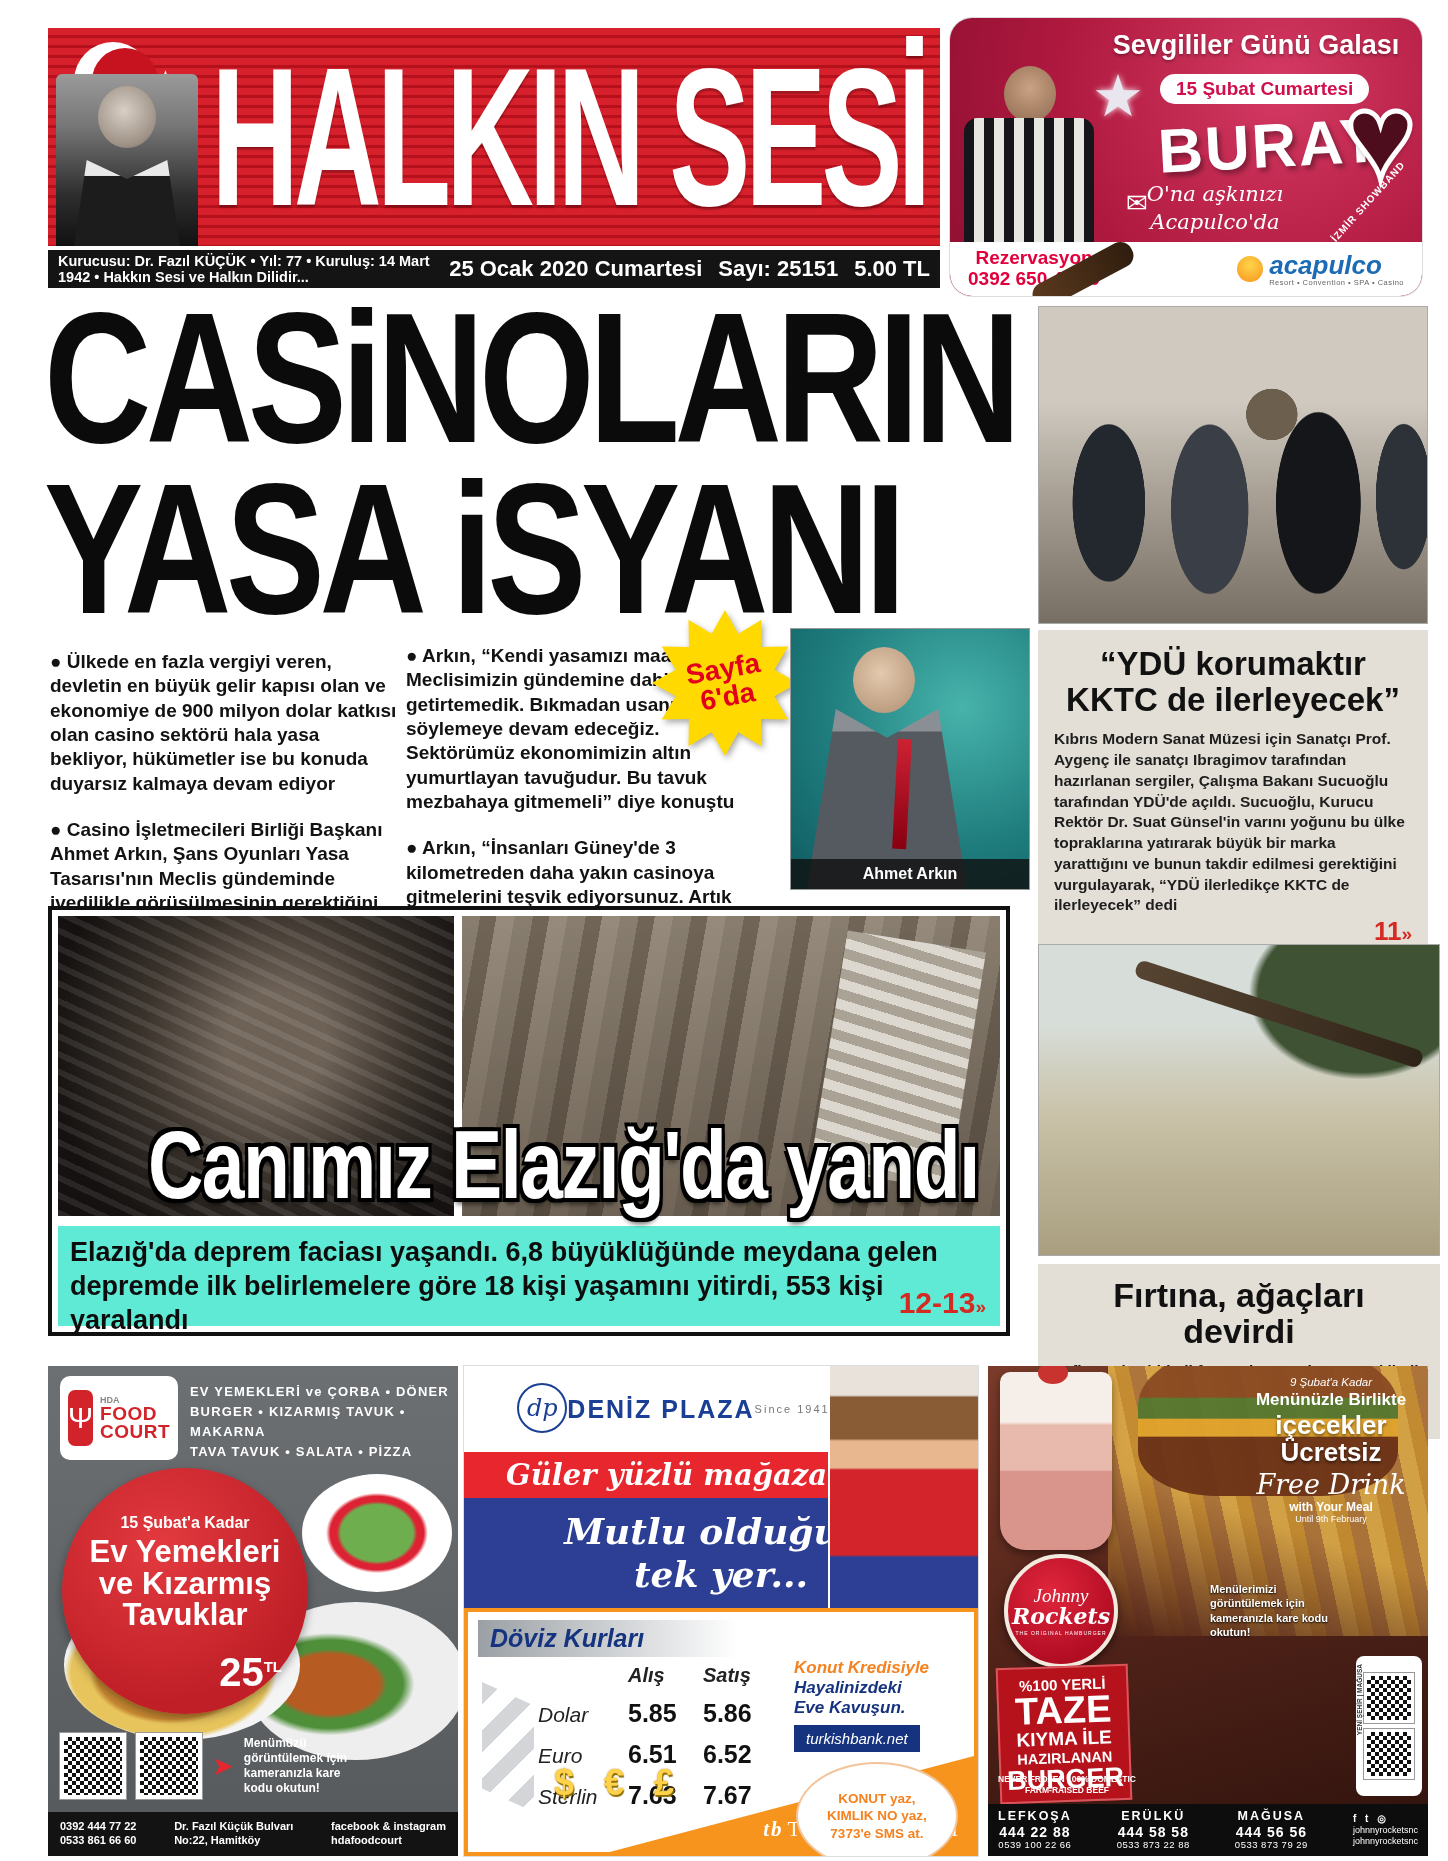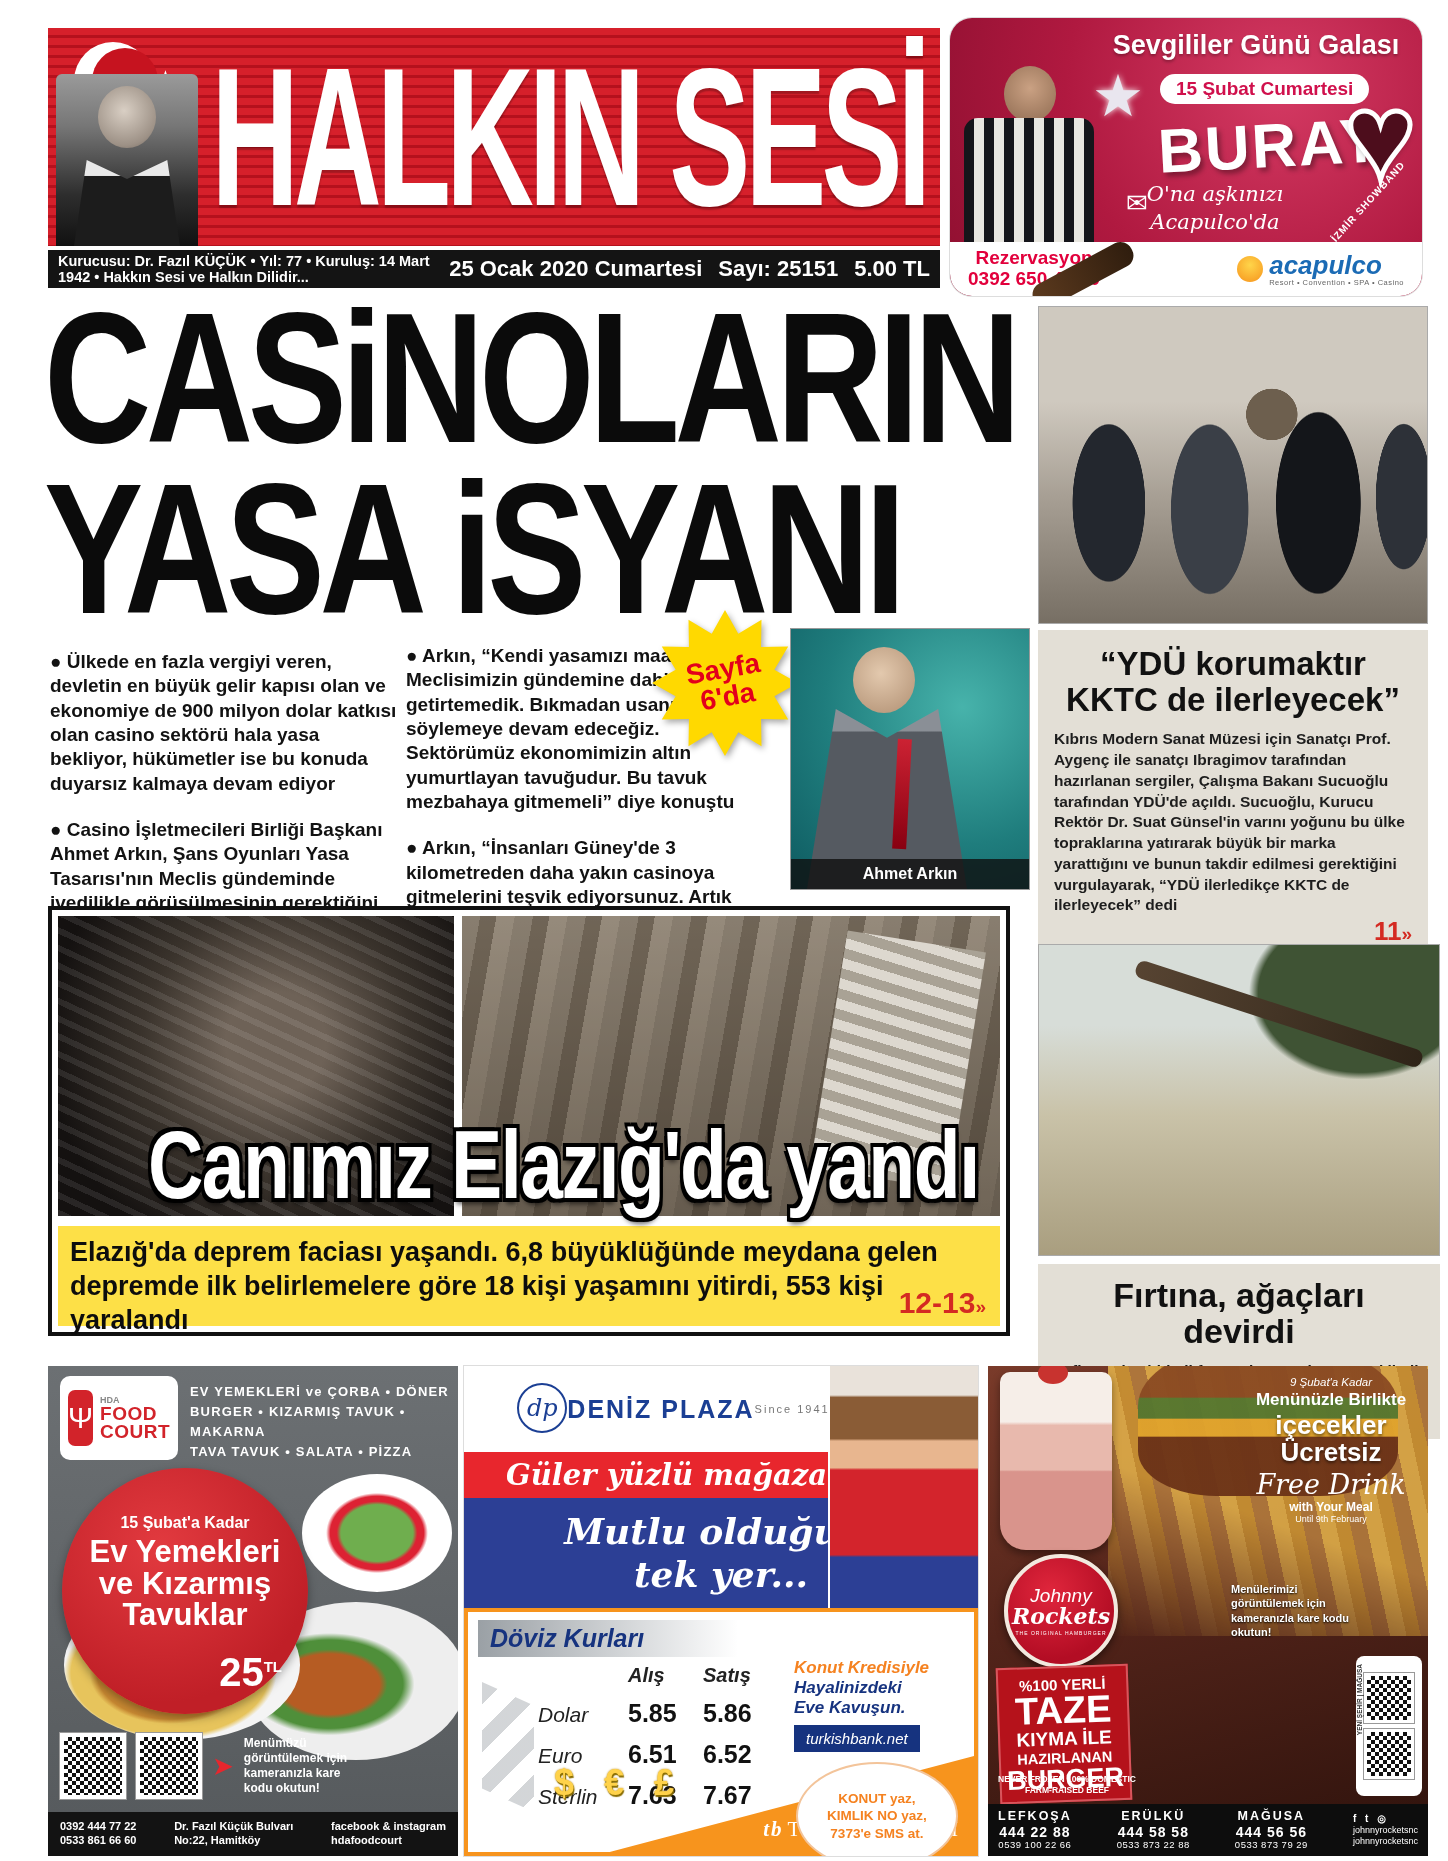--- a/index.html
+++ b/index.html
@@ -68,21 +68,21 @@
   .pageref .arr{font-size:19px;}
 
   
   .quake{left:48px;top:906px;width:962px;height:430px;border:4px solid #111;background:#fff;box-sizing:border-box;padding:6px;}
   .q-photos{height:300px;display:flex;gap:8px;}
   .q-left{flex:0 0 42%;background:radial-gradient(circle at 55% 42%,#6e6257 0 18%,#3a332c 48%,#141110 82%);position:relative;overflow:hidden;}
   .q-left::after{content:"";position:absolute;inset:0;background:repeating-linear-gradient(25deg,rgba(255,255,255,.09) 0 6px,transparent 6px 16px);}
   .q-right{flex:1;background:repeating-linear-gradient(100deg,#b7b0a6 0 18px,#968d81 18px 34px,#c9c2b8 34px 52px),linear-gradient(180deg,#beb6ab,#8d8478);background-blend-mode:multiply;position:relative;overflow:hidden;}
   .q-right::after{content:"";position:absolute;right:6%;top:8%;width:26%;height:80%;background:repeating-linear-gradient(8deg,#ddd8cf 0 10px,#a9a295 10px 20px);transform:rotate(9deg);}
   .q-headline{left:96px;top:200px;font-size:96px;font-weight:bold;color:#fff;white-space:nowrap;transform:scaleX(.8);transform-origin:0 0;letter-spacing:-2px;text-shadow:-4px -4px 0 #000,4px -4px 0 #000,-4px 4px 0 #000,4px 4px 0 #000,0 6px 6px rgba(0,0,0,.6);z-index:4;}
-  .q-strip{left:6px;right:6px;bottom:6px;height:100px;background:#fde047;padding:10px 12px 0;box-sizing:border-box;}
+  .q-strip{left:6px;right:6px;bottom:6px;height:100px;background:#5eead4;padding:10px 12px 0;box-sizing:border-box;}
   .q-sub{font-size:27px;font-weight:bold;line-height:1.25;color:#0d0d0d;width:100%;margin:0;}
   .q-ref{position:absolute;right:14px;bottom:8px;font-size:30px;}
 
   
   .storm{left:1038px;top:944px;width:402px;}
   .storm-photo{width:100%;height:312px;background:linear-gradient(180deg,#d7ddd8 0 26%,#c9c2a8 55%,#a99e7f);position:relative;overflow:hidden;border:1px solid #aaa;box-sizing:border-box;}
   .storm-photo::before{content:"";position:absolute;right:-10px;top:-20px;width:220px;height:170px;background:radial-gradient(ellipse at 60% 40%,#3f5334 0 55%,transparent 60%);}
   .storm-photo::after{content:"";position:absolute;left:90px;top:60px;width:300px;height:18px;background:linear-gradient(90deg,#574432,#2f2418);transform:rotate(18deg);border-radius:8px;}
   .storm-box{margin-top:8px;background:#e3dfd6;padding:14px 16px 8px;box-sizing:border-box;}
   .storm-head{margin:0;text-align:center;font-size:34px;line-height:1.05;color:#111;}
@@ -148,31 +148,31 @@
   .jr-shake{left:12px;top:6px;width:112px;height:178px;border-radius:10px 10px 26px 26px;background:linear-gradient(180deg,#f6eee8 0 28%,#e8b9ad 30% 55%,#d9948c 56% 100%);box-shadow:0 4px 8px rgba(0,0,0,.4);}
   .jr-shake::before{content:"";position:absolute;left:38px;top:-10px;width:30px;height:22px;border-radius:50%;background:#c8332f;}
   .jr-promo{right:8px;top:10px;width:178px;text-align:center;color:#fff;z-index:3;}
   .jr-promo-small{font-size:11.5px;font-style:italic;}
   .jr-promo1{font-size:17px;font-weight:bold;margin-top:2px;}
   .jr-promo2{font-size:26px;font-weight:bold;line-height:1.02;margin-top:2px;text-shadow:0 2px 3px rgba(0,0,0,.5);}
   .jr-promo-en{font-family:"DejaVu Serif",serif;font-style:italic;font-size:27px;margin-top:4px;}
   .jr-promo-en2{font-size:12px;font-weight:bold;}
   .jr-promo-en3{font-size:9px;}
   .jr-logo{left:16px;top:188px;width:106px;height:106px;border-radius:50%;background:radial-gradient(circle at 40% 32%,#e0263c,#b30d24 70%);border:4px solid #f2e9df;display:flex;flex-direction:column;align-items:center;justify-content:center;color:#fff;z-index:3;box-shadow:0 3px 8px rgba(0,0,0,.5);}
-  .jr-logo-1{font-family:Liberation Sans, sans-serif;font-style:italic;font-size:19px;line-height:1;}
+  .jr-logo-1{font-family:Liberation Serif, serif;font-style:italic;font-size:19px;line-height:1;}
   .jr-logo-2{font-family:"DejaVu Serif",serif;font-style:italic;font-weight:bold;font-size:22px;line-height:1;}
   .jr-logo-sub{font-size:5px;letter-spacing:1px;margin-top:3px;}
   .jr-claim{left:10px;top:300px;width:132px;background:#b5121b;border:2px solid #d8555c;color:#fff;text-align:center;transform:rotate(-2deg);padding:8px 4px 7px;box-sizing:border-box;z-index:3;}
   .jr-claim-l1{font-size:15px;font-weight:bold;}
   .jr-claim-l2{font-size:38px;font-weight:bold;line-height:.92;}
   .jr-claim-l3{font-size:19px;font-weight:bold;}
   .jr-claim-l4{font-size:14.5px;font-weight:bold;}
   .jr-claim-l5{font-size:27px;font-weight:bold;line-height:1;}
   .jr-claimsub{left:6px;top:408px;width:146px;text-align:center;color:#fff;font-size:8.5px;font-weight:bold;line-height:1.3;z-index:3;}
-  .jr-qrnote{right:67px;top:216px;width:130px;color:#fff;font-size:11px;font-weight:bold;line-height:1.3;text-shadow:0 1px 2px #000;z-index:3;}
+  .jr-qrnote{right:88px;top:216px;width:130px;color:#fff;font-size:11px;font-weight:bold;line-height:1.3;text-shadow:0 1px 2px #000;z-index:3;}
   .jr-qrpanel{right:6px;top:290px;width:66px;height:140px;background:#fff;border-radius:8px;display:flex;flex-direction:column;align-items:center;justify-content:center;gap:6px;z-index:3;}
   .jr-qrlabel{position:absolute;left:0;top:8px;writing-mode:vertical-rl;transform:rotate(180deg);font-size:6.5px;color:#333;font-weight:bold;}
   .qr-xs{width:44px;height:44px;border-width:3px;}
   .jr-bar{left:0;right:0;bottom:0;height:52px;background:#0d0d0d;color:#fff;display:flex;align-items:center;justify-content:space-between;padding:0 10px;box-sizing:border-box;z-index:4;}
   .jr-loc{text-align:center;line-height:1.15;}
   .jr-loc-name{font-size:12.5px;font-weight:bold;letter-spacing:2px;}
   .jr-loc-phone{font-size:14px;font-weight:bold;letter-spacing:1px;}
   .jr-loc-mob{font-size:9.5px;letter-spacing:.5px;}
   .jr-soc{text-align:left;line-height:1.2;}
   .jr-soc-icons{font-size:10px;letter-spacing:3px;font-weight:bold;}

